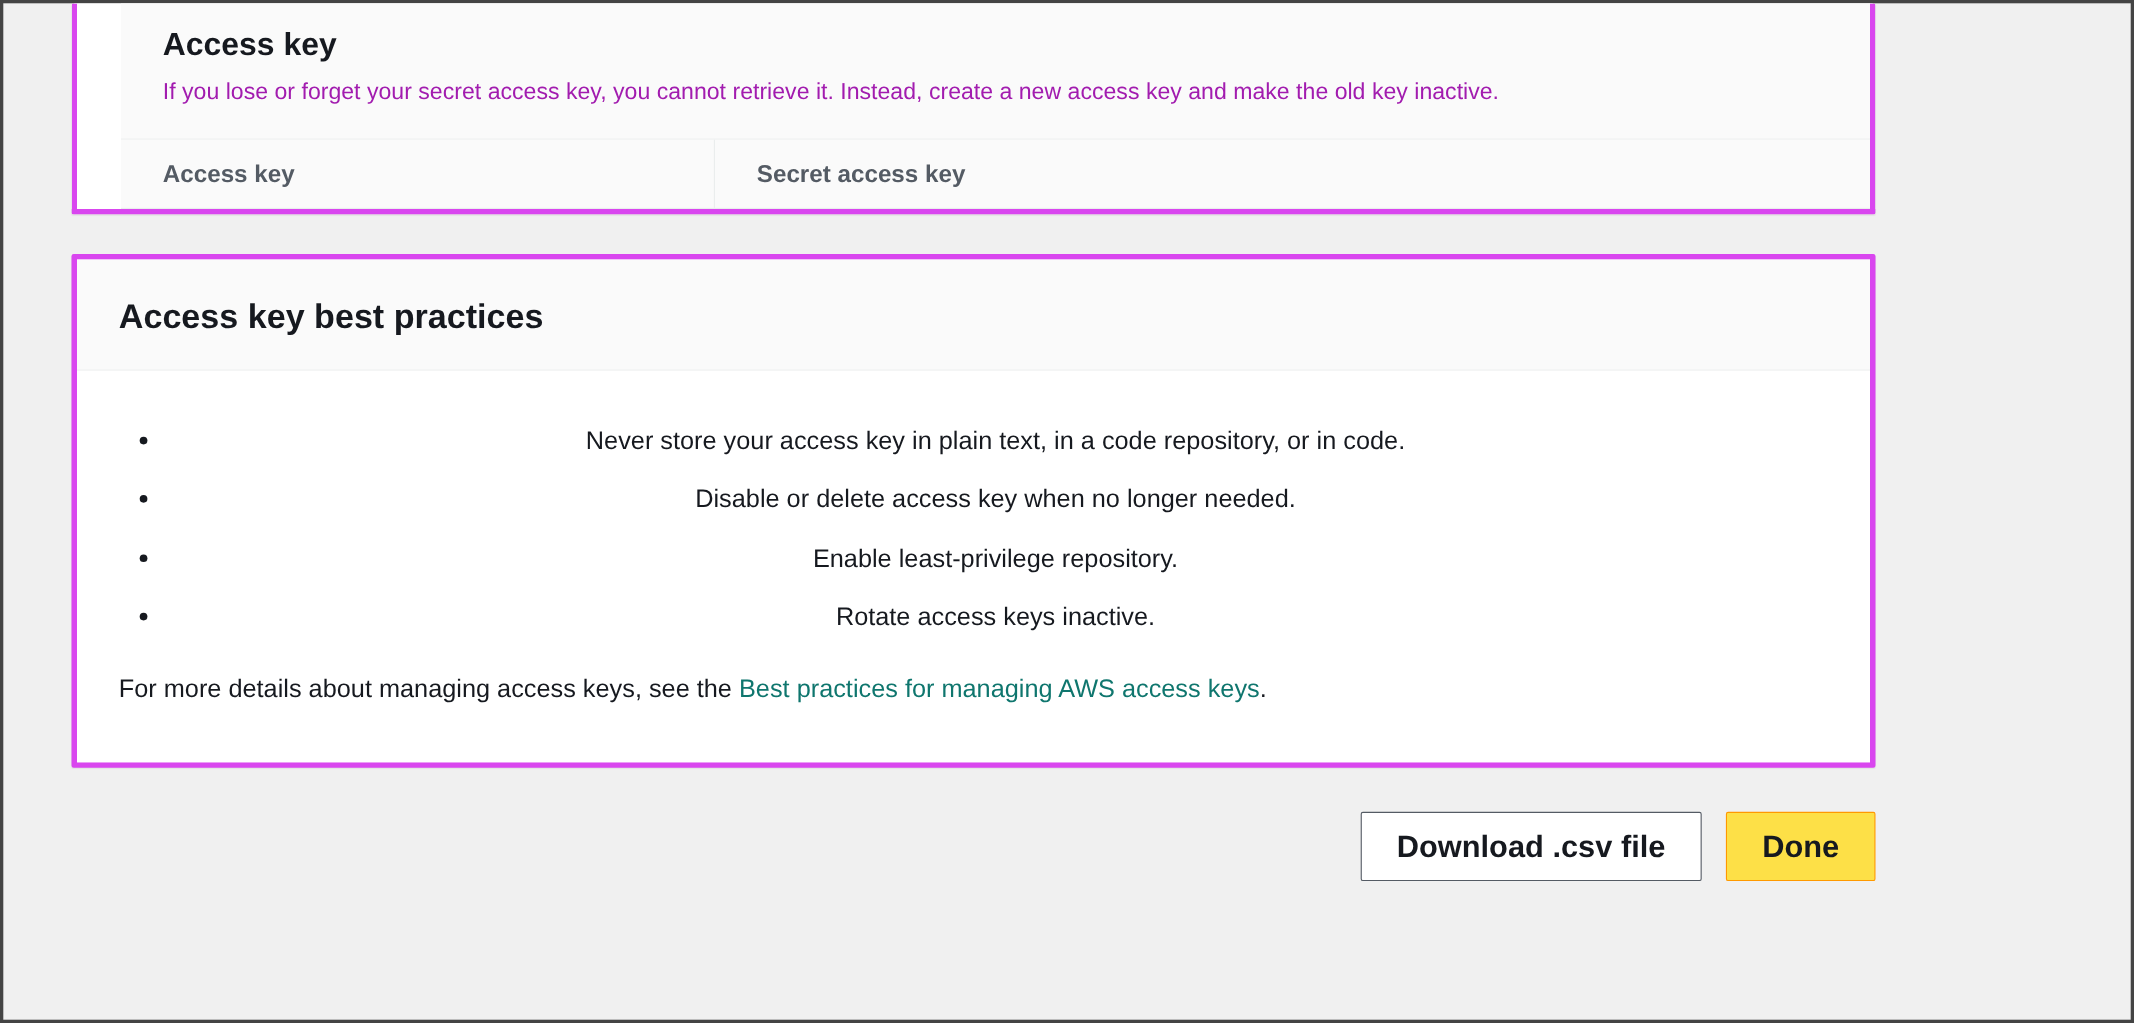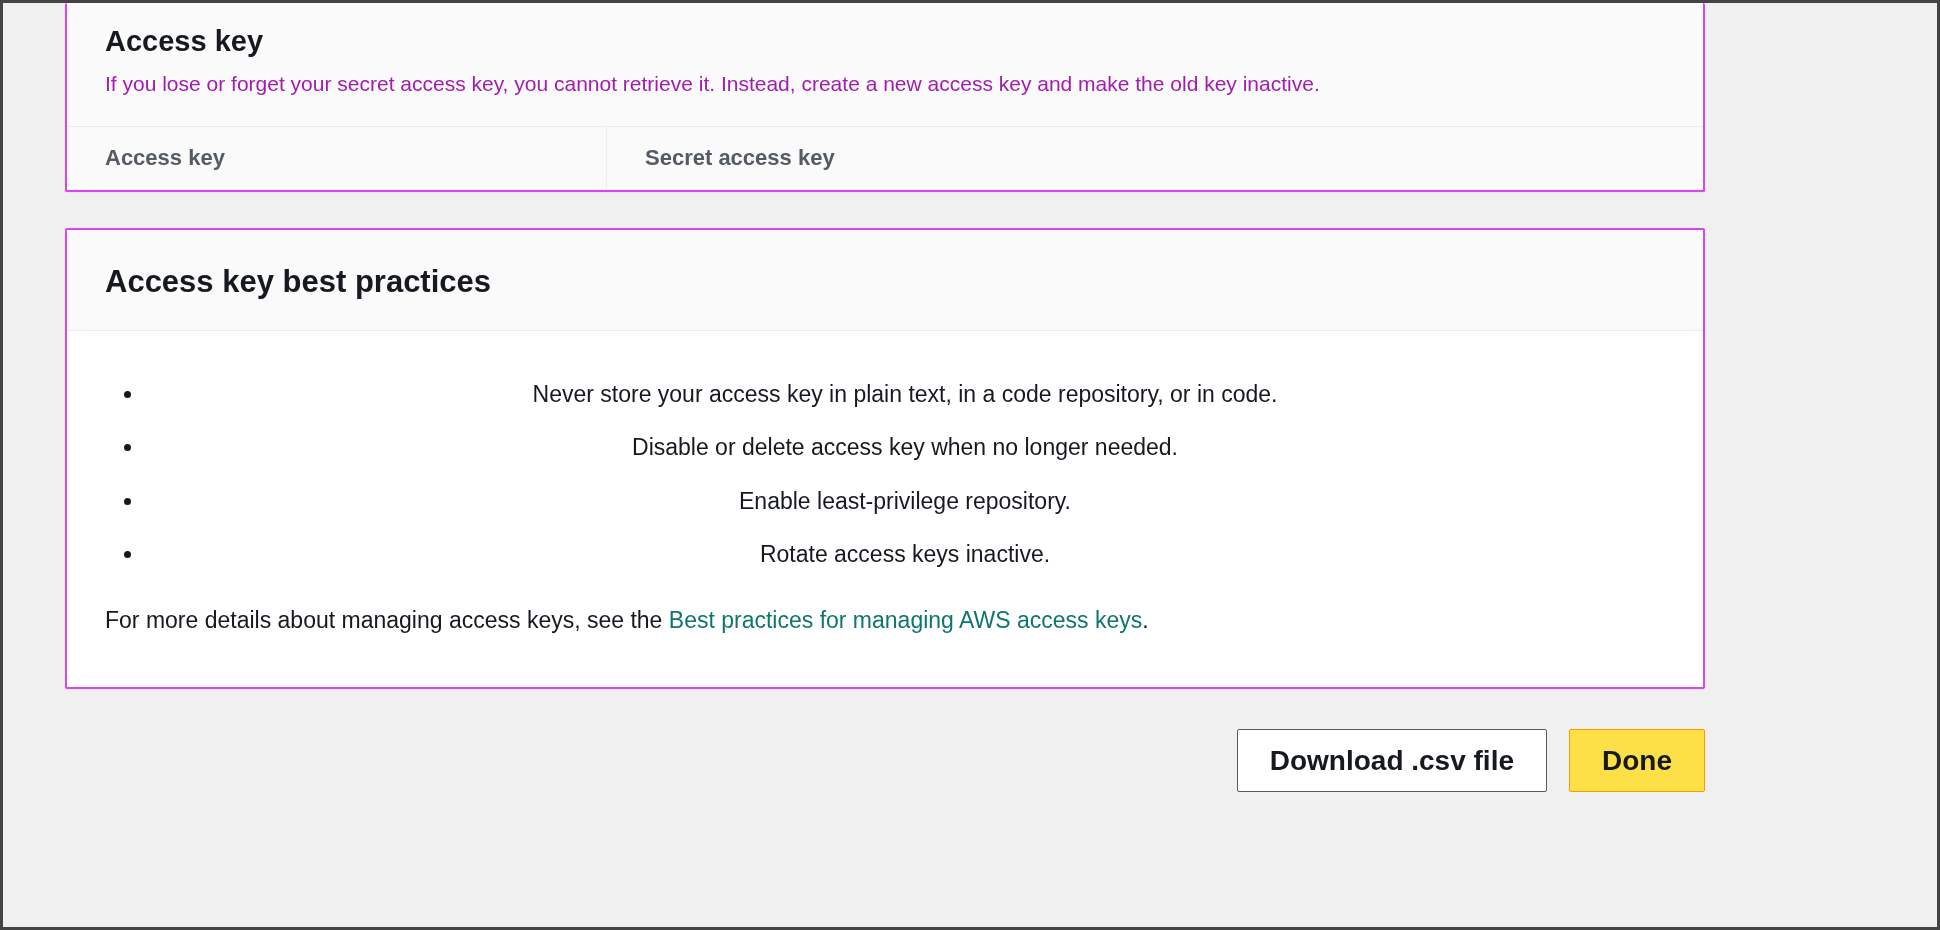--- a/index.html
+++ b/index.html
@@ -18,29 +18,30 @@
     padding: 0 0 0 0;
   }
   .content-wrap {
     width: 1640px;
     margin-left: 62px;
     padding-top: 0;
   }
 
   .panel {
     background: #fff;
-    border: 2px solid #d946ef;
+    border: 5px solid #d946ef;
     border-radius: 2px;
     box-shadow: 0 1px 1px rgba(0,0,0,0.05);
   }
 
   
   .panel-access {
     margin-top: 0; 
     border-top: none;
+    padding-left: 40px;
   }
   .panel-access .panel-header {
     padding: 22px 38px 26px 38px;
     background: #fafafa;
     border-bottom: 1px solid #eaeded;
   }
   .panel-access h2 {
     font-size: 29px;
     font-weight: 700;
     color: #16191f;

